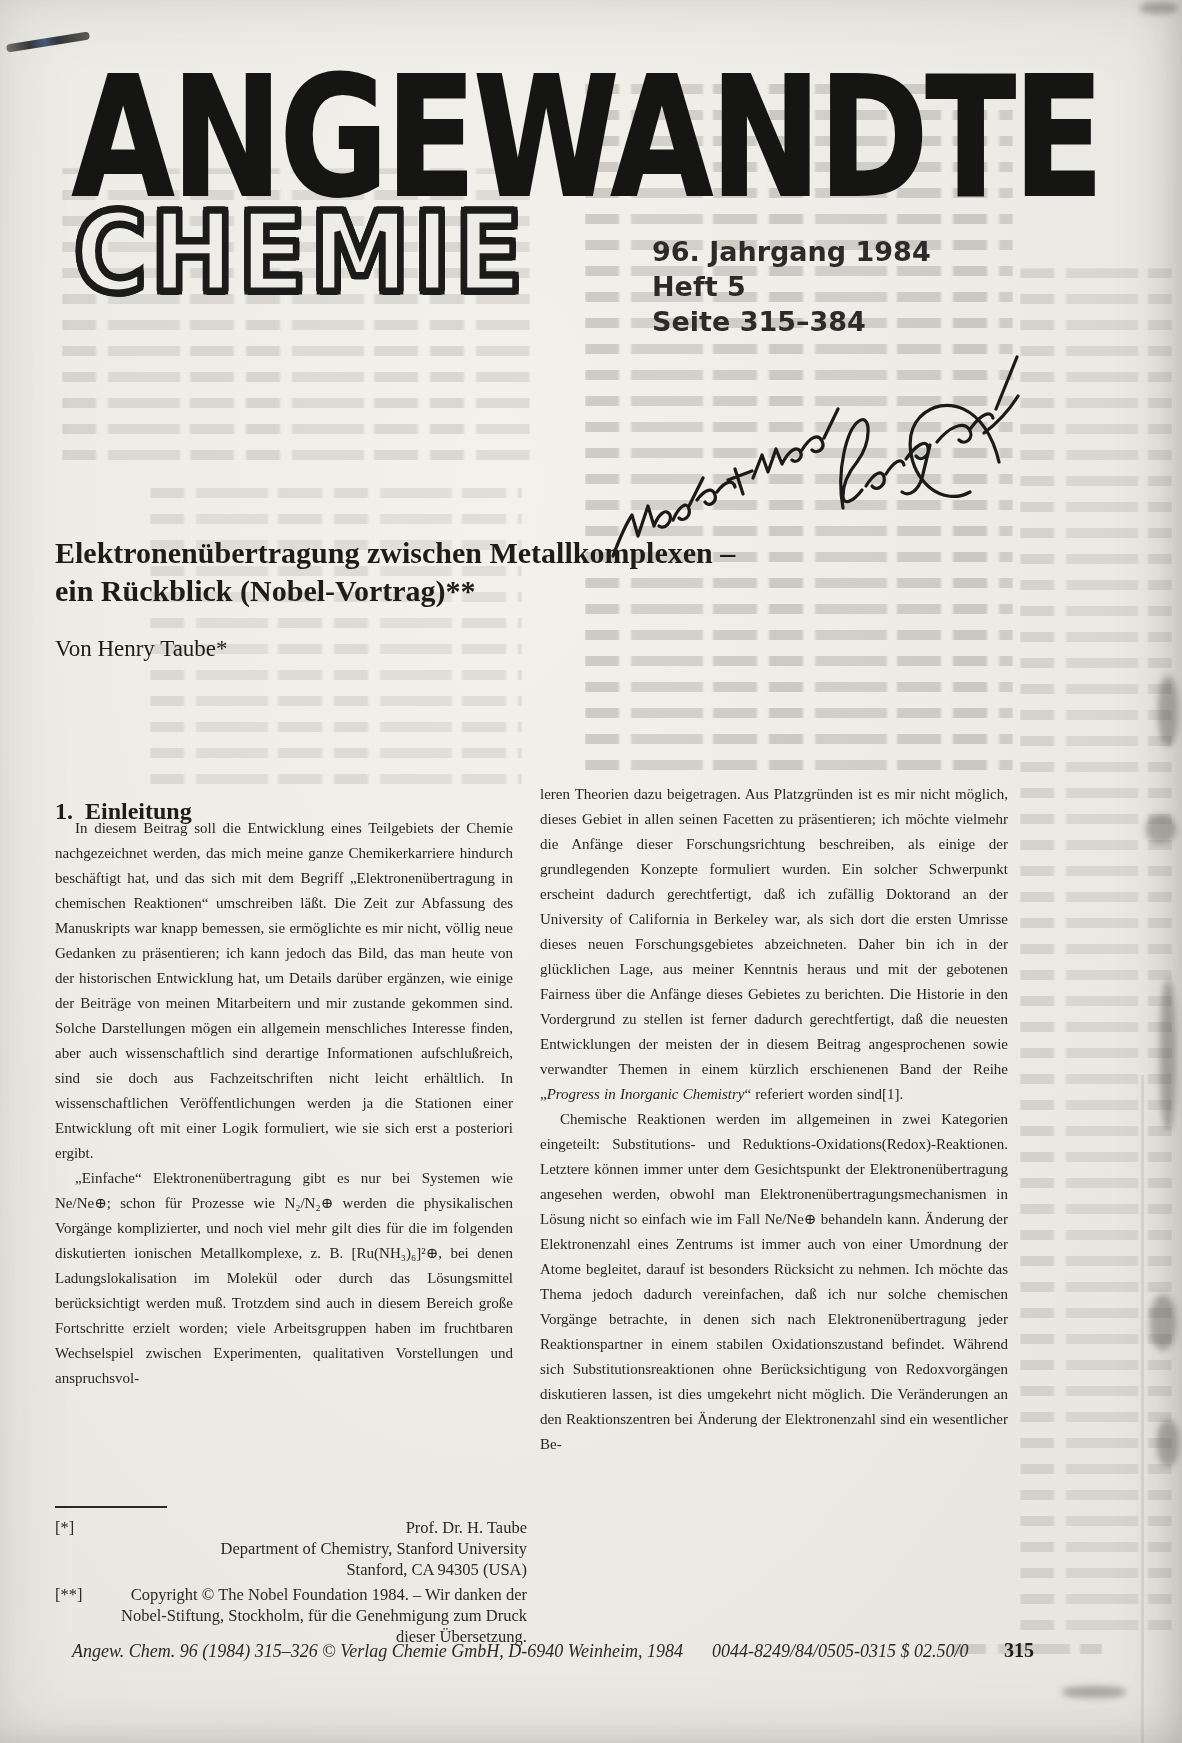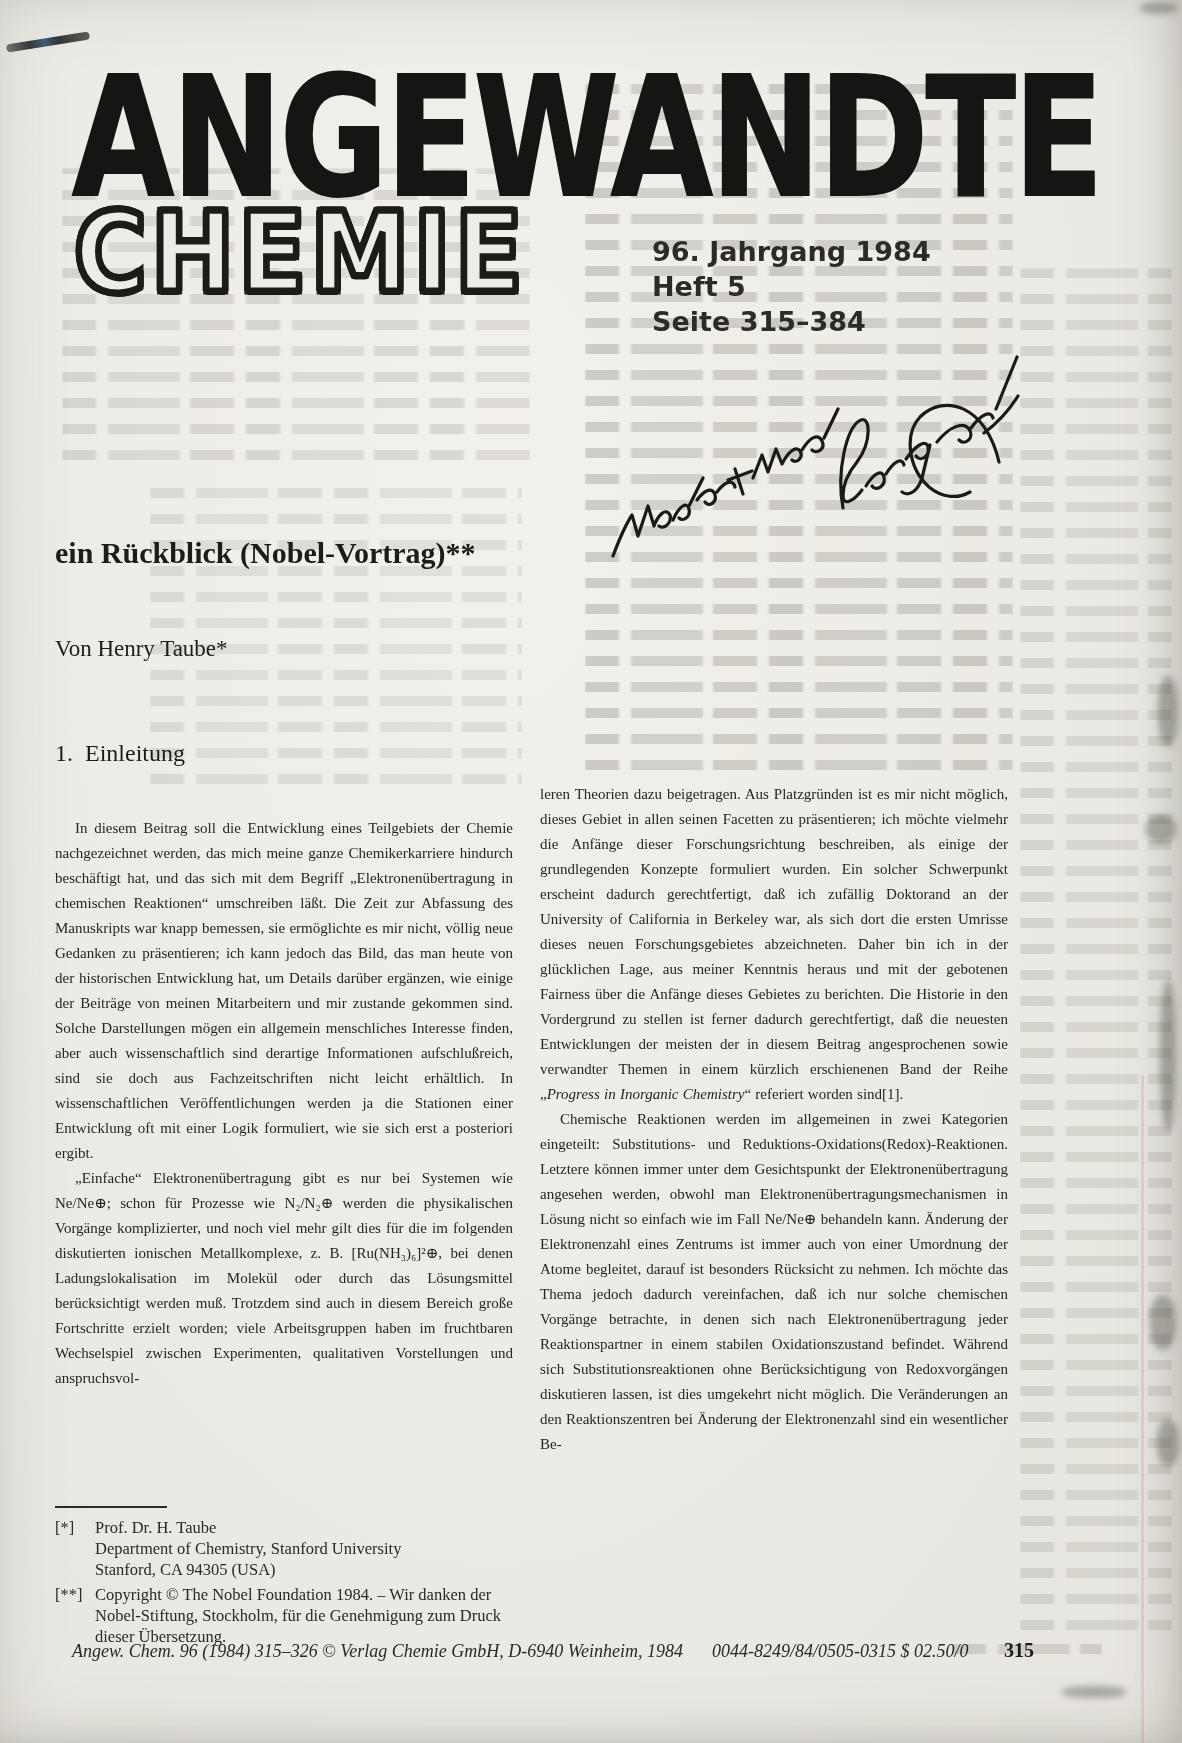--- a/index.html
+++ b/index.html
@@ -45,39 +45,39 @@
     font-weight:bold;font-size:27px;line-height:35px;
     text-align:left;color:#2c2b29;
   }
 
   
   .title{
     left:55px;top:534px;width:720px;
     font-weight:bold;font-size:30px;line-height:38px;color:#1d1c19;
   }
   .byline{left:55px;top:636px;font-weight:normal;font-size:23px;color:#1d1c19;}
-  .sec-head{left:55px;top:740px;font-weight:normal;font-size:24px;color:#1d1c19;}
+  .sec-head{left:55px;top:798px;font-weight:bold;font-size:24px;color:#1d1c19;}
 
   
   .col{
     font-size:15px;line-height:25px;text-align:justify;
     word-spacing:.5px;color:#262521;
   }
   .col-left{left:55px;top:816px;width:458px;}
   .col-right{left:540px;top:782px;width:468px;}
   .para{margin:0;}
   .indent{text-indent:20px;}
   .ital{font-style:italic;}
 
   
   .fn-rule{left:55px;top:1506px;width:112px;height:2px;background:#2b2a27;}
   .footnotes{left:55px;top:1517px;width:472px;font-size:16.5px;line-height:21px;color:#2a2925;}
   .fn-row{display:flex;}
   .fn-marker{flex:0 0 40px;}
-  .fn-body{flex:1;}
+  .fn-body{flex:1;text-align:right;}
 
   
   .footer-text{top:1641px;font-style:italic;font-size:18px;color:#2a2925;white-space:nowrap;margin-left:15px;}
   .page-num{left:1004px;top:1639px;font-size:20px;font-weight:bold;font-style:normal;color:#1d1c19;}
 
   
   .pen-mark{
     left:6px;top:38px;width:84px;height:8px;border-radius:4px;
     background:linear-gradient(90deg,#6a6a66 0%,#23262b 28%,#33506e 46%,#22252a 62%,#50504c 100%);
     transform:rotate(-9deg);opacity:.92;
@@ -130,20 +130,21 @@
         <path d="M28,246 C34,230 41,214 47,205 L53,226 L63,196 L69,216 C73,205 81,197 85,205 C87,212 80,220 74,216"></path>
         <path d="M88,210 C94,196 102,191 104,199 C106,207 98,212 94,208 M104,196 L118,168 M112,190 C120,179 128,177 130,185 C132,192 124,198 120,192 M132,182 C140,171 148,169 150,177 M150,159 L158,184 M143,170 L167,161"></path>
         <path d="M168,168 L177,145 L183,162 L191,139 L197,154 C203,142 211,135 215,141 C219,148 211,154 207,150 M217,140 C225,127 233,123 237,131 C241,140 231,144 227,140 M239,128 L253,99"></path>
         <path d="M258,198 C251,160 262,119 274,111 C286,103 287,132 272,152 C263,163 258,174 258,186 C258,196 268,192 277,180 M281,176 C289,163 297,159 299,167 C301,176 291,182 287,176 M301,164 C309,151 317,147 319,155 M321,149 C331,135 341,129 343,137 C345,147 335,152 331,146 M345,135 L337,168 C333,181 324,187 317,182"></path>
         <path d="M414,152 C401,95 359,83 335,107 C319,124 323,158 344,177 C357,188 373,189 385,182 M352,132 C364,117 378,111 384,119 C390,128 380,136 374,130 M386,118 C396,104 406,100 408,108 M399,123 C411,114 423,102 433,86 M411,99 L432,47"></path>
       </g>
     </svg>
   </div>
 
   <div class="abs title">
+    <div>Elektronenübertragung zwischen Metallkomplexen –</div>
     <div>ein Rückblick (Nobel-Vortrag)**</div>
   </div>
   <div class="abs byline">Von Henry Taube*</div>
   <div class="abs sec-head">1. Einleitung</div>
 
   <div class="abs col col-left">
     <p class="para indent">In diesem Beitrag soll die Entwicklung eines Teilgebiets der Chemie nachgezeichnet werden, das mich meine ganze Chemikerkarriere hindurch beschäftigt hat, und das sich mit dem Begriff „Elektronenübertragung in chemischen Reaktionen“ umschreiben läßt. Die Zeit zur Abfassung des Manuskripts war knapp bemessen, sie ermöglichte es mir nicht, völlig neue Gedanken zu präsentieren; ich kann jedoch das Bild, das man heute von der historischen Entwicklung hat, um Details darüber ergänzen, wie einige der Beiträge von meinen Mitarbeitern und mir zustande gekommen sind. Solche Darstellungen mögen ein allgemein menschliches Interesse finden, aber auch wissenschaftlich sind derartige Informationen aufschlußreich, sind sie doch aus Fachzeitschriften nicht leicht erhältlich. In wissenschaftlichen Veröffentlichungen werden ja die Stationen einer Entwicklung oft mit einer Logik formuliert, wie sie sich erst a posteriori ergibt.</p>
     <p class="para indent">„Einfache“ Elektronenübertragung gibt es nur bei Systemen wie Ne/Ne⊕; schon für Prozesse wie N₂/N₂⊕ werden die physikalischen Vorgänge komplizierter, und noch viel mehr gilt dies für die im folgenden diskutierten ionischen Metallkomplexe, z. B. [Ru(NH₃)₆]²⊕, bei denen Ladungslokalisation im Molekül oder durch das Lösungsmittel berücksichtigt werden muß. Trotzdem sind auch in diesem Bereich große Fortschritte erzielt worden; viele Arbeitsgruppen haben im fruchtbaren Wechselspiel zwischen Experimenten, qualitativen Vorstellungen und anspruchsvol-</p>
   </div>
   <div class="abs col col-right">

